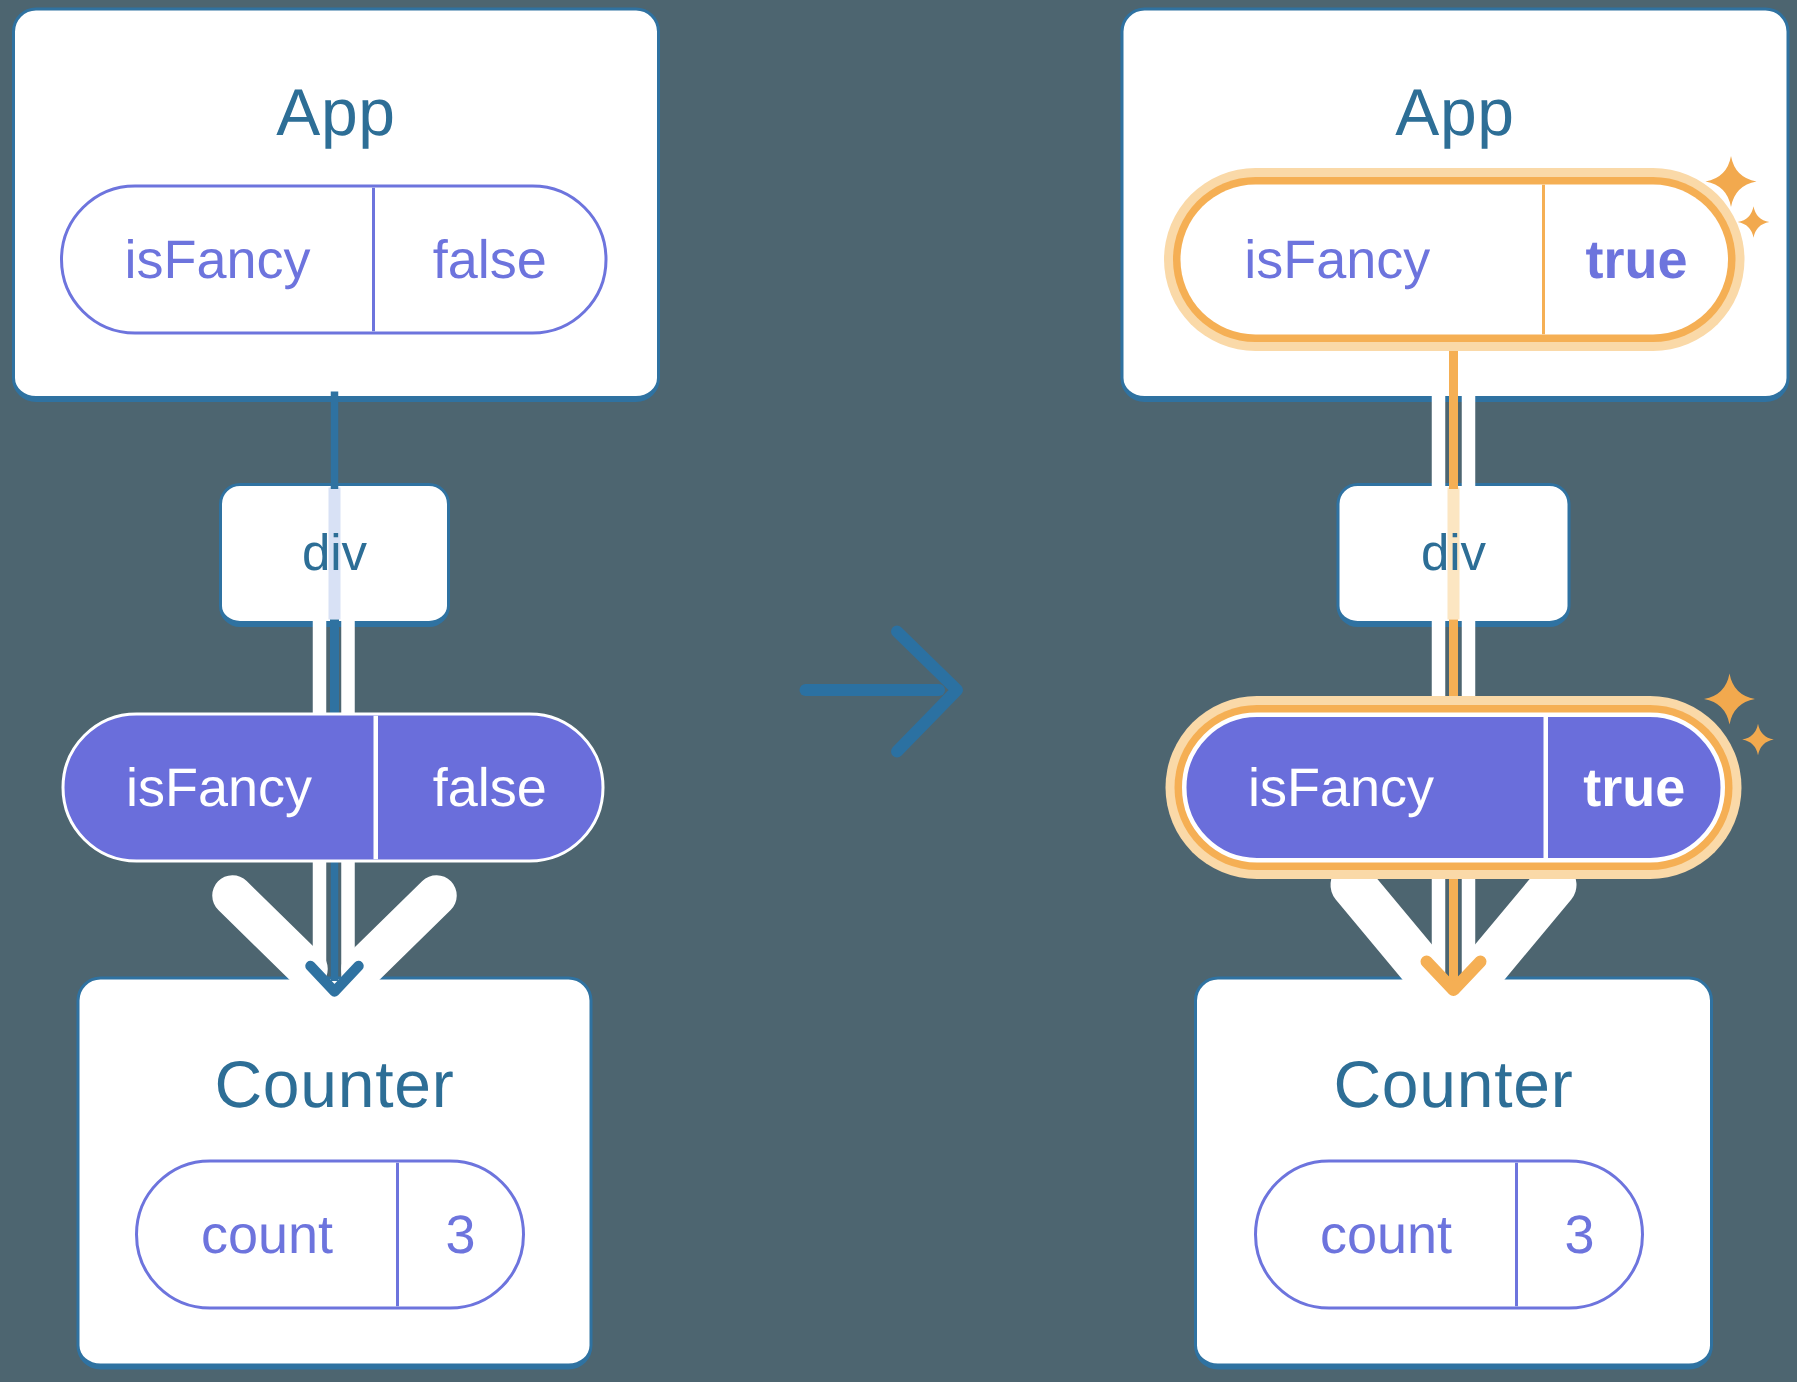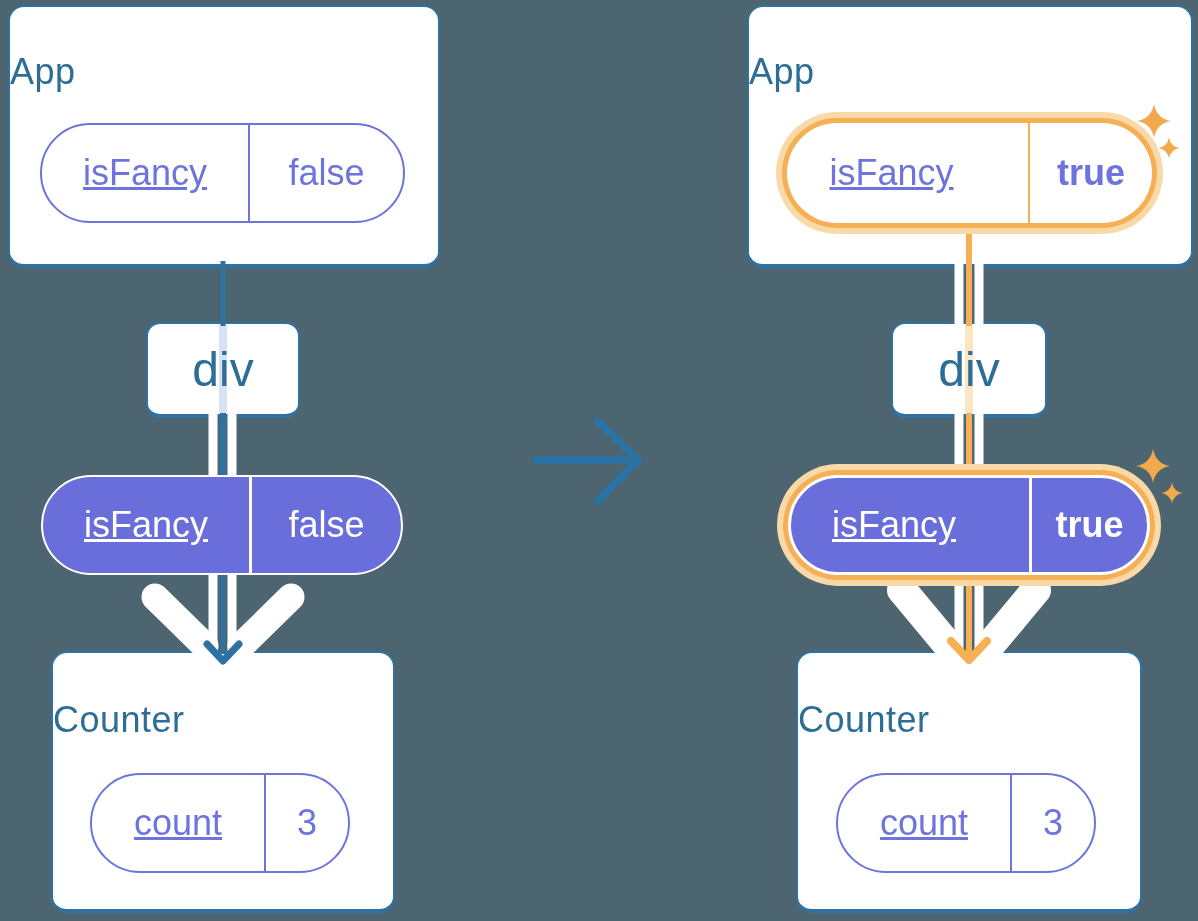--- a/index.html
+++ b/index.html
@@ -4,42 +4,42 @@
 <style>
   html,body{margin:0;padding:0;background:#4D6570;}
   #stage{
     position:relative;width:1198px;height:921px;background:#4D6570;
     font-family:"Liberation Sans", sans-serif;overflow:hidden;
   }
   .card{
     position:absolute;background:#fff;border:2.5px solid #2F72A1;
     border-bottom-width:4px;border-radius:16px;box-sizing:border-box;z-index:1;
   }
-  .card-title{font-size:36px;color:#2D6E96;letter-spacing:.5px;}
+  .card-title{font-size:44px;color:#2D6E96;text-align:center;letter-spacing:.5px;}
   .div-card{display:flex;align-items:center;justify-content:center;border-radius:14px;}
   .stripe{position:absolute;top:1px;bottom:1px;width:8px;left:50%;transform:translateX(-50%);}
   .stripe.blue{background:#D8E1F5;}
   .stripe.orange{background:#FCE6C2;}
-  .div-label{position:relative;font-size:48px;color:#2D6E96;}
+  .div-label{position:relative;font-size:34px;color:#2D6E96;}
   svg.layer{position:absolute;left:0;top:0;z-index:2;pointer-events:none;}
   .pill{
     position:absolute;display:flex;border-radius:999px;box-sizing:border-box;
     z-index:3;overflow:hidden;
   }
   .pill-seg{display:flex;align-items:center;justify-content:center;font-size:36px;}
   .outline-pill{background:#fff;border:2.5px solid #6D74DD;color:#6D74DD;}
   .outline-pill .pill-seg + .pill-seg{border-left:2.5px solid #6D74DD;}
   .state-pill{background:#6A6EDB;border:2px solid #fff;color:#fff;}
   .state-pill .pill-seg + .pill-seg{border-left:3px solid #fff;}
   .fancy{box-shadow:0 0 0 5px #F5AF54, 0 0 0 11px #FAD9A8;}
   .fancy-outline{background:#fff;color:#6D74DD;border:none;}
   .fancy-outline .pill-seg + .pill-seg{border-left:2.5px solid #F5AF54;}
   .state-pill.fancy{border-width:3px;}
   .bold{font-weight:700;margin-left:32px;}
-  .seg-a{width:206px;text-decoration:underline;}
+  .seg-a{width:206px;}
   .seg-b{flex:1;}
   .seg-a.counter{width:172px;}
 </style>
 </head>
 <body>
 
 <div id="stage">
 
   <div class="card" style="left:8px;top:5px;width:432px;height:263px;padding-top:44px;">
     <div class="card-title">App</div>

